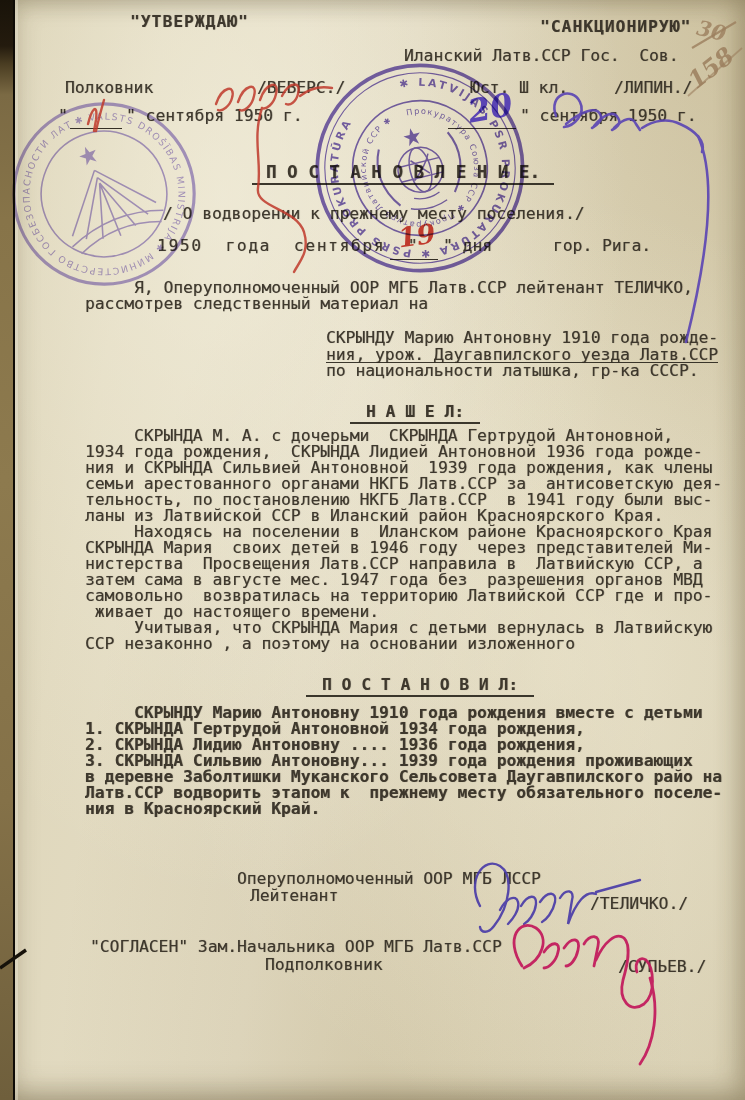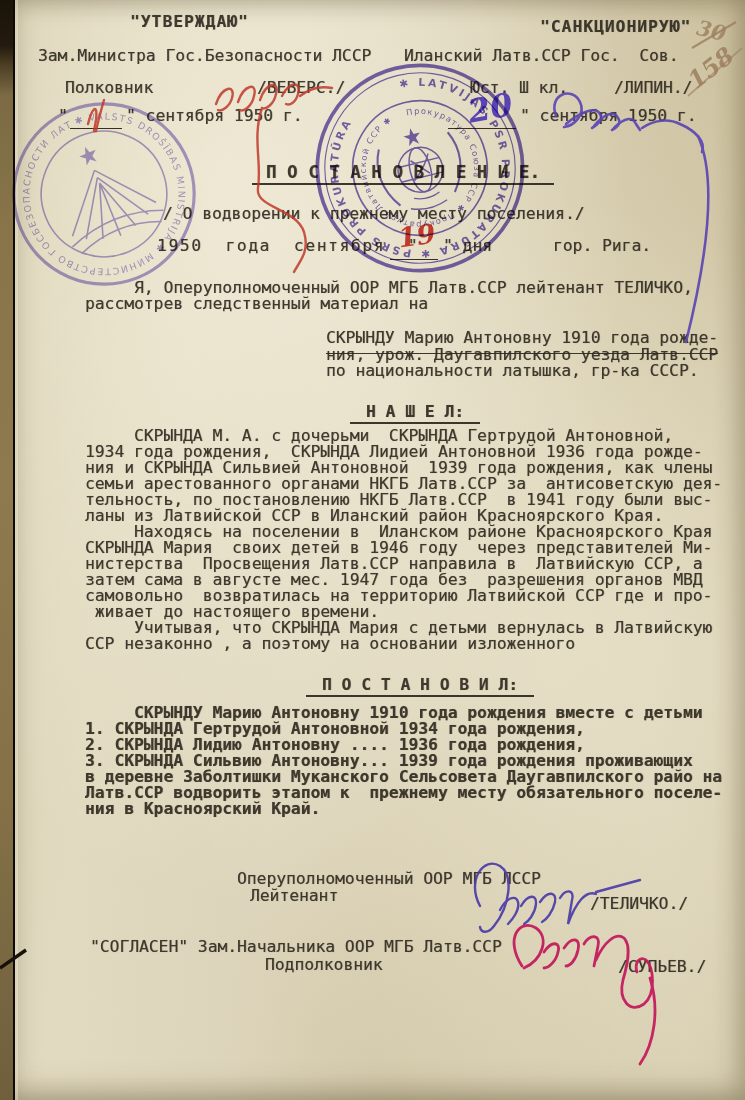--- a/index.html
+++ b/index.html
@@ -18,21 +18,21 @@
   .tw{
     font-family:"DejaVu Sans Mono", monospace;
     font-size:16.3px;line-height:16px;color:#322c22;
     white-space:pre;letter-spacing:0;
     text-shadow:0.5px 0.3px 0.7px rgba(49,43,34,0.55);
     opacity:.93;
   }
   .b{font-weight:bold;}
   .u-title{border-bottom:2.4px solid #2e2a20;padding:0 14px 3px 14px;}
   .u-head{border-bottom:2px solid #2e2a20;padding:0 16px 2px 16px;}
-  .u-first{border-bottom:1.6px solid #2e2a20;padding-bottom:7px;display:inline-block;}
+  .u-first{border-bottom:1.6px solid #2e2a20;padding-bottom:16px;display:inline-block;}
   .blank{border-bottom:1.6px solid #352f24;height:1px;}
   .hand{
     font-family:"DejaVu Serif", serif;font-style:italic;font-weight:bold;
     white-space:pre;line-height:1;
   }
   .strip{
     position:absolute;left:0;top:0;width:13px;height:1100px;
     background:linear-gradient(180deg,#191309 0px,#241b0e 46px,#4a3d22 64px,#7b6a44 95px,#877449 220px,#8d7a4e 480px,#847148 800px,#6f5f3c 1100px);
     border-right:2px solid #0e0b06;
   }
@@ -43,21 +43,20 @@
 <body>
 
 <div class="page">
 
   <div class="strip"></div>
   <div class="strip-hl"></div>
 
   <div class="abs tw b" style="left:130px;top:14px;letter-spacing:1px;">"УТВЕРЖДАЮ"</div>
   <div class="abs tw b" style="left:540px;top:19px;letter-spacing:1px;">"САНКЦИОНИРУЮ"</div>
 
-  <div class="abs tw" style="left:38px;top:48px;">Зам.Министра Гос.Безопасности ЛССР</div>
   <div class="abs tw" style="left:65px;top:80px;">Полковник</div>
   <div class="abs tw" style="left:257px;top:80px;">/ВЕВЕРС./</div>
   <div class="abs tw" style="left:58px;top:108px;">"</div>
   <div class="abs blank" style="left:70px;top:127px;width:52px;"></div>
   <div class="abs tw" style="left:126px;top:108px;">" сентября 1950 г.</div>
 
   <div class="abs tw" style="left:404px;top:48px;">Иланский Латв.ССР Гос.  Сов.</div>
   <div class="abs tw" style="left:470px;top:80px;">Юст. Ш кл.</div>
   <div class="abs tw" style="left:598px;top:80px;margin-left:16px;">/ЛИПИН./</div>
   <div class="abs blank" style="left:448px;top:127px;width:68px;"></div>

